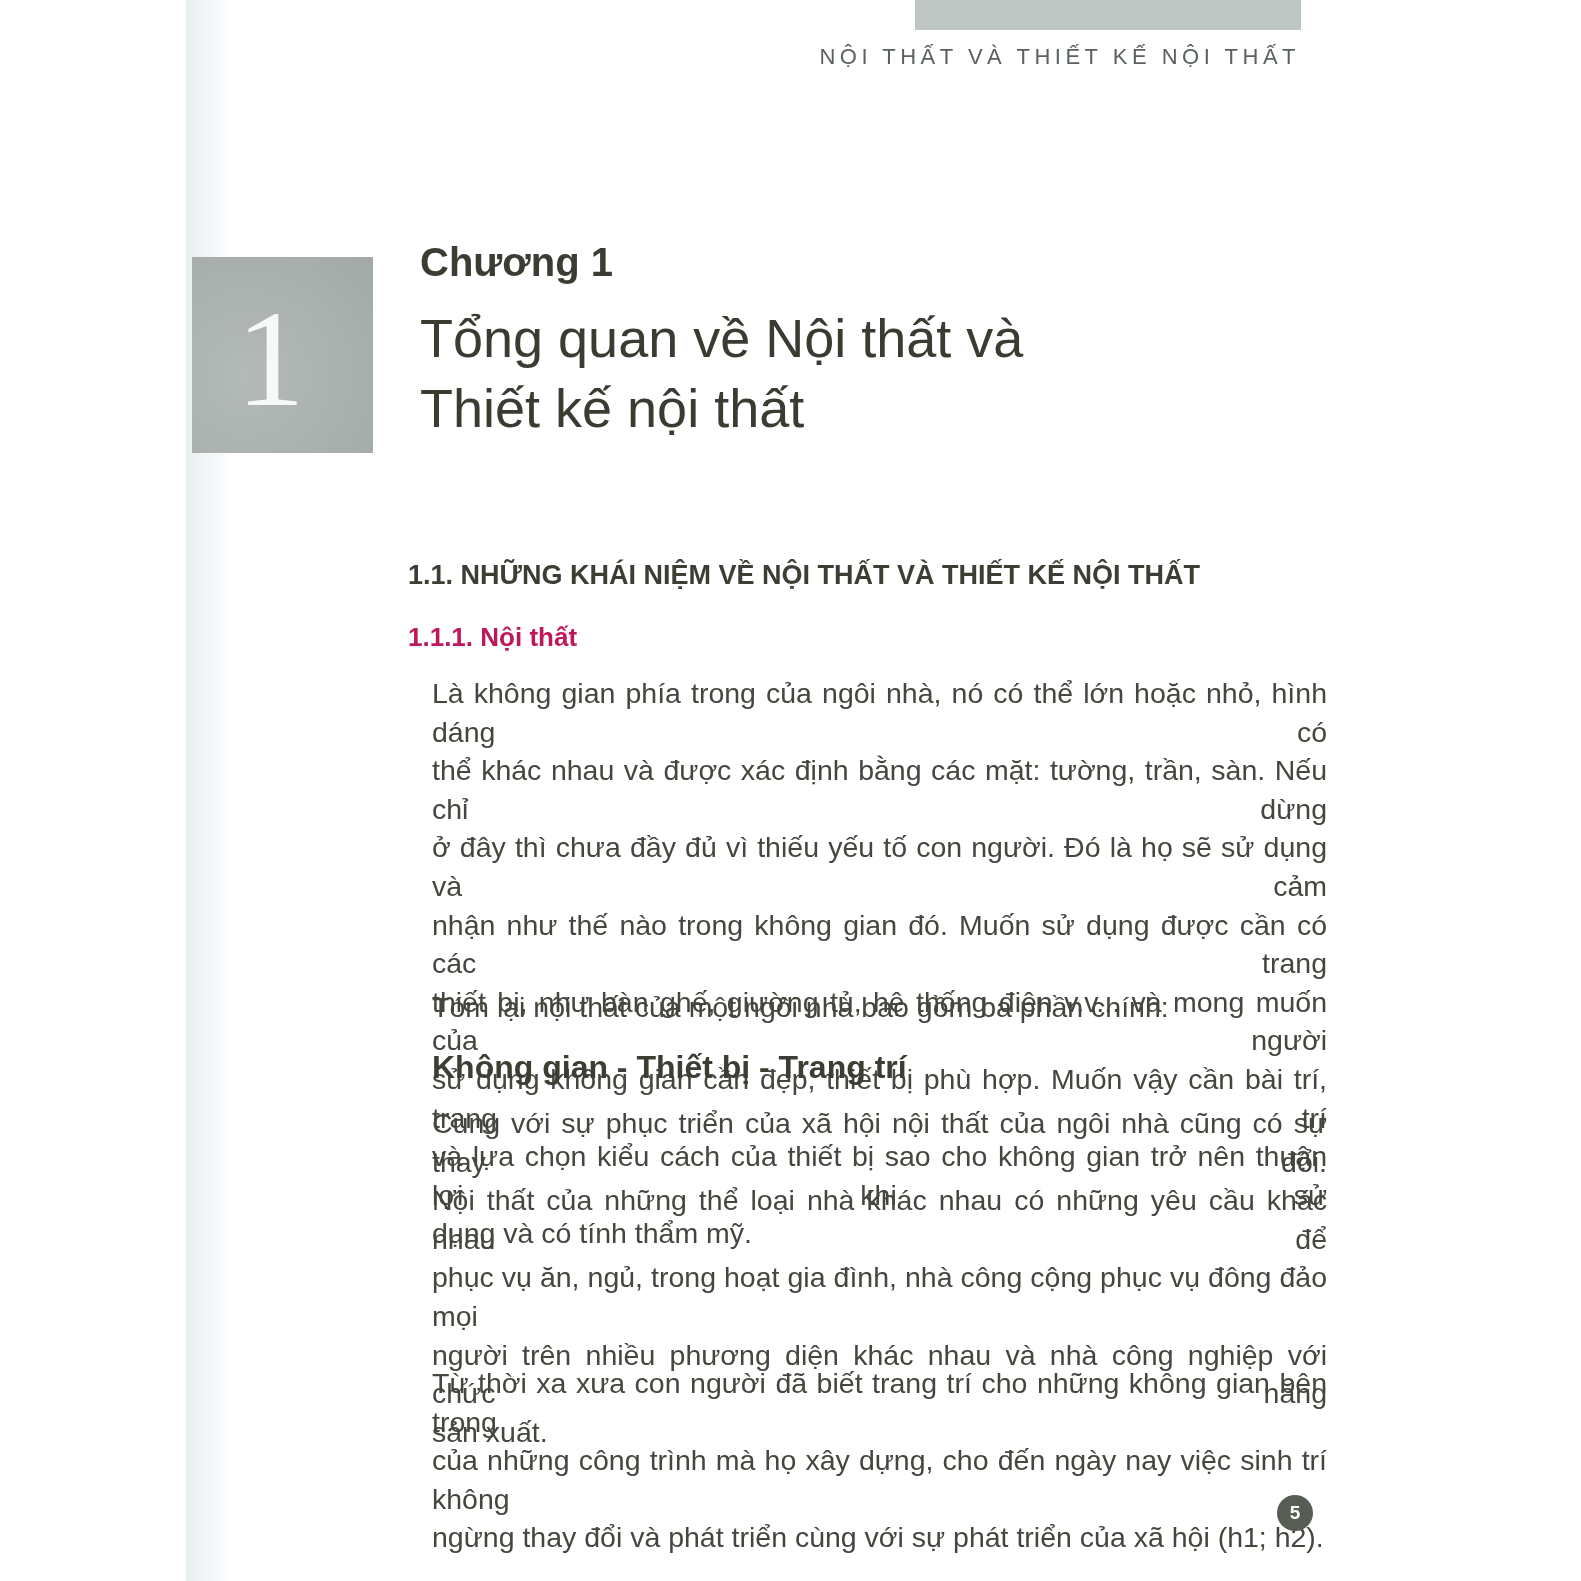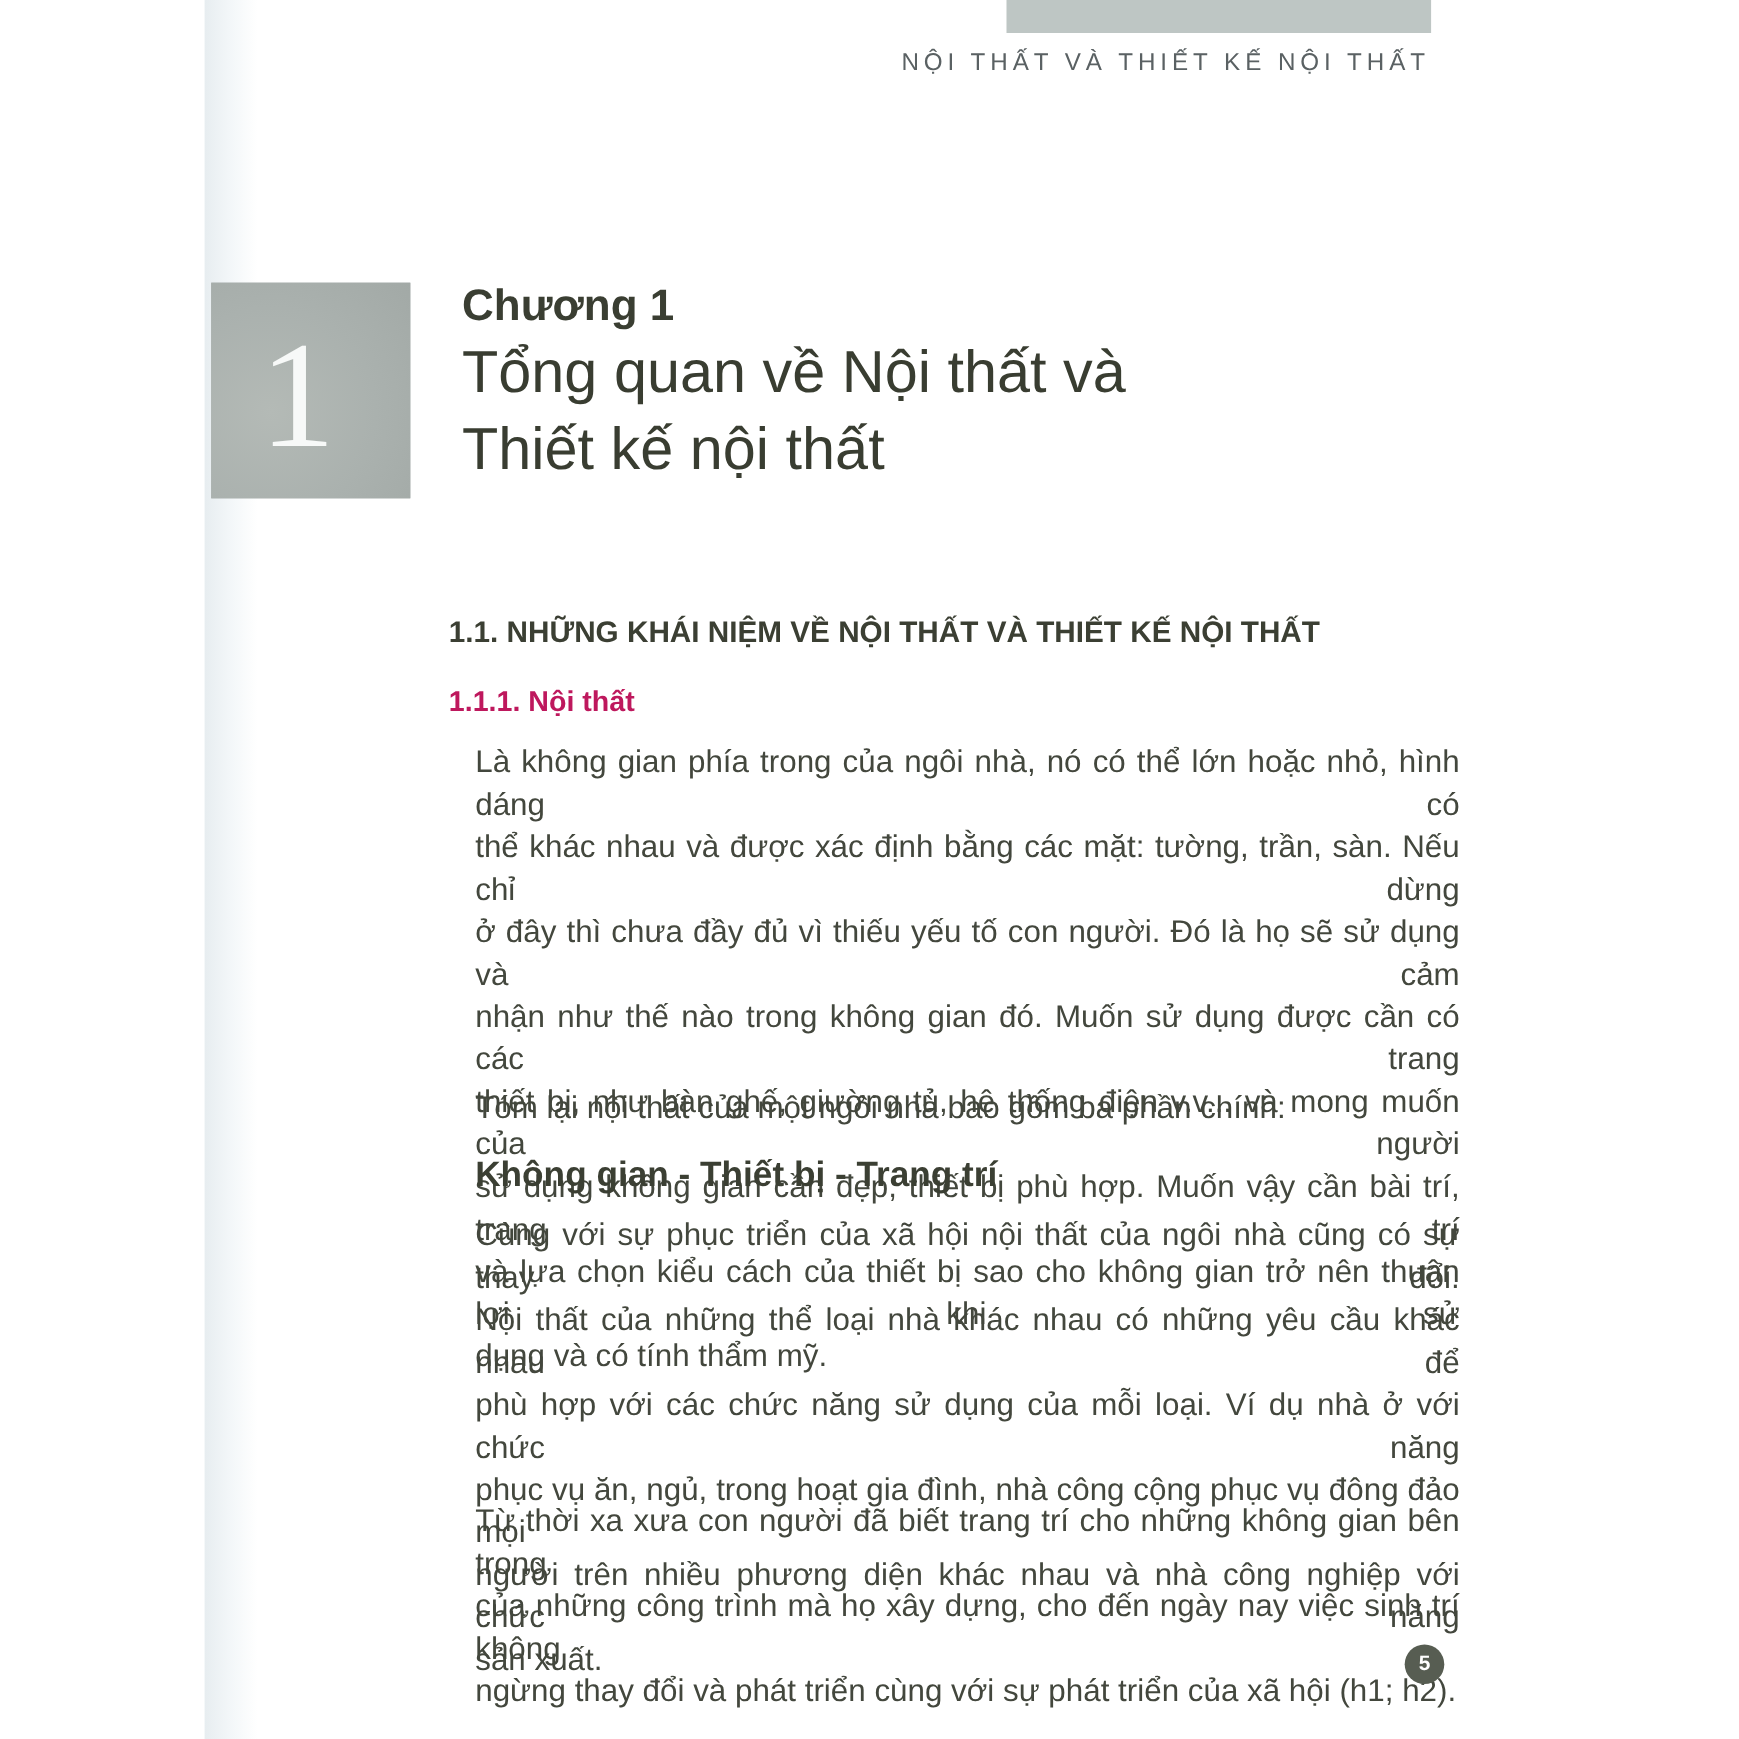--- a/index.html
+++ b/index.html
@@ -31,21 +31,21 @@
     background:#aab1ae;
     background-image:radial-gradient(circle at 30% 60%, #b4bab6 0%, #aab1ae 55%, #a2a9a6 100%);
     display:flex;align-items:center;justify-content:center;
   }
   .chapter-number{
     font-family:"Liberation Serif", serif;
     font-size:138px;line-height:1;color:#f7f9f8;
     transform:translate(-12px,4px);
   }
   .chapter-label{
-    left:420px;top:256px;
+    left:420px;top:240px;
     font-size:40px;font-weight:bold;color:#3a3e32;
   }
   .chapter-title{
     left:420px;top:303px;width:760px;
     font-size:54px;font-weight:normal;line-height:70px;color:#393d31;
   }
   .section-heading{
     left:408px;top:560px;width:900px;
     font-size:27px;font-weight:bold;color:#3b3f33;
   }
@@ -108,21 +108,20 @@
     <div class="tline tline-last">dụng và có tính thẩm mỹ.</div>
   </div>
 
 <div class="abs body-par p2">Tóm lại nội thất của một ngôi nhà bao gồm ba phần chính:</div>
 
 <div class="abs body-par highlight">Không gian - Thiết bị - Trang trí</div>
 
 <div class="abs body-par p3">
     <div class="tline">Cùng với sự phục triển của xã hội nội thất của ngôi nhà cũng có sự thay đổi.</div>
     <div class="tline">Nội thất của những thể loại nhà khác nhau có những yêu cầu khác nhau để</div>
-    <div class="tline">phù hợp với các chức năng sử dụng của mỗi loại. Ví dụ nhà ở với chức năng</div>
     <div class="tline">phục vụ ăn, ngủ, trong hoạt gia đình, nhà công cộng phục vụ đông đảo mọi</div>
     <div class="tline">người trên nhiều phương diện khác nhau và nhà công nghiệp với chức năng</div>
     <div class="tline tline-last">sản xuất.</div>
   </div>
 
 <div class="abs body-par p4">
     <div class="tline">Từ thời xa xưa con người đã biết trang trí cho những không gian bên trong</div>
     <div class="tline">của những công trình mà họ xây dựng, cho đến ngày nay việc sinh trí không</div>
     <div class="tline tline-last">ngừng thay đổi và phát triển cùng với sự phát triển của xã hội (h1; h2).</div>
   </div>

